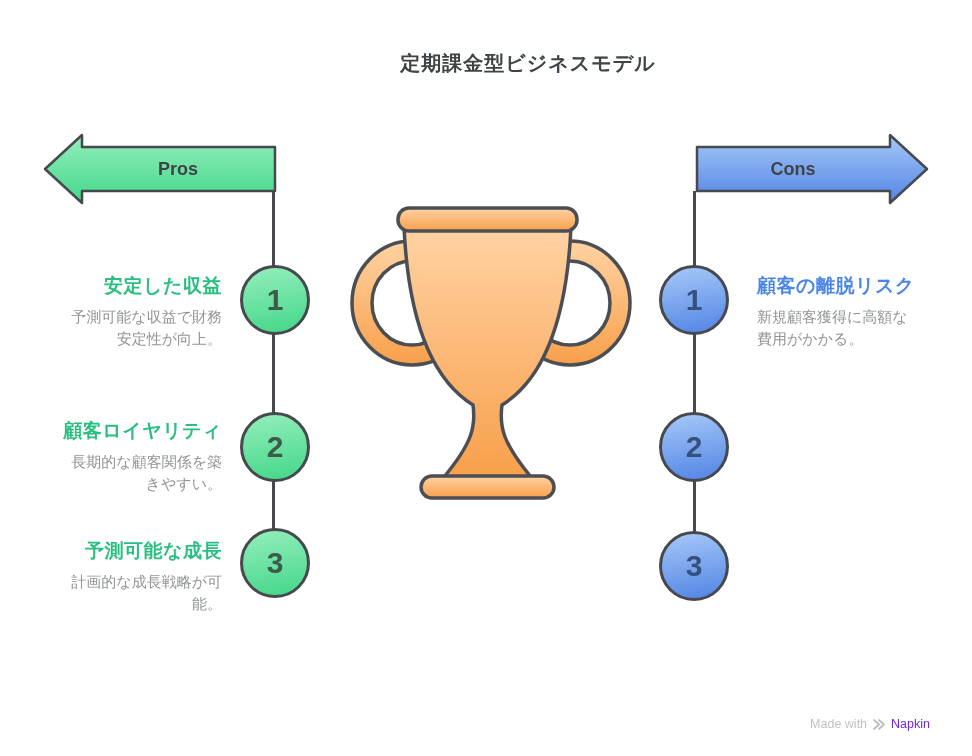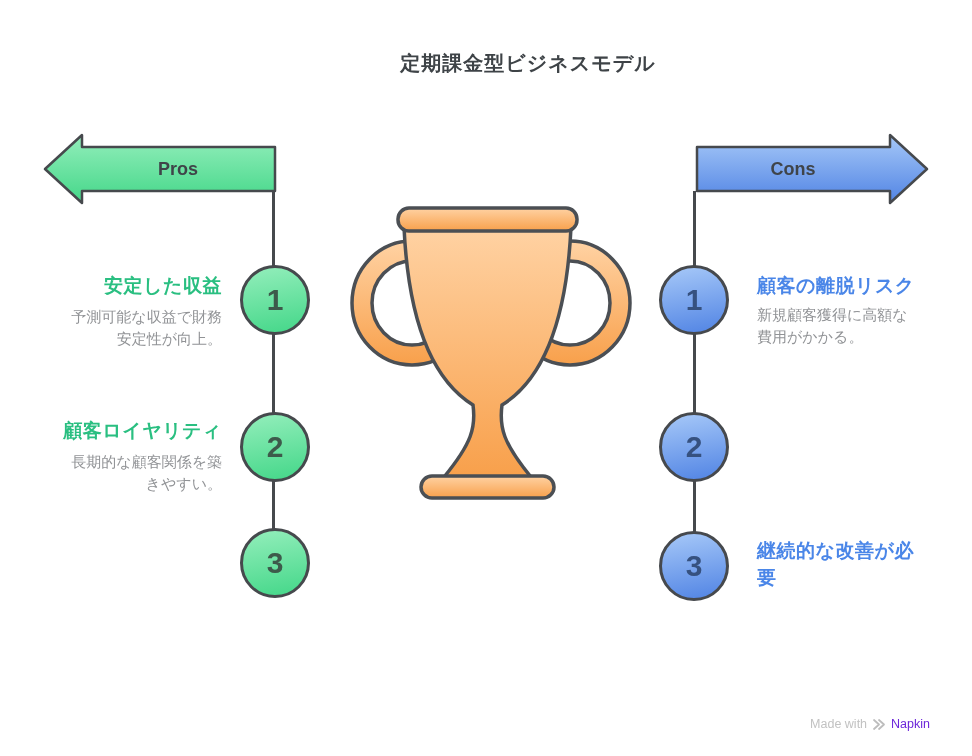--- a/index.html
+++ b/index.html
@@ -34,21 +34,21 @@
   .item.left-col{right:750px;width:178px;text-align:right;}
   .item.right-col{left:757px;width:164px;text-align:left;}
   .item-heading{font-size:19px;font-weight:bold;line-height:27px;letter-spacing:0.5px;}
   .item.left-col .item-heading{color:var(--pros_accent,#2abf81);}
   .item.right-col .item-heading{color:var(--cons_accent,#4a86e8);width:162px;}
   .item-desc{
     font-size:15px;line-height:22px;margin-top:7px;
     color:var(--description_color,#919396);
   }
   .item.left-col .item-desc{width:158px;margin-left:auto;}
-  .item.right-col .item-desc{width:158px;font-family:Liberation Mono, monospace;}
+  .item.right-col .item-desc{width:158px;}
 
   .trophy{position:absolute;left:346px;top:199px;z-index:0;}
 
   .watermark{
     position:absolute;right:42px;top:717px;
     font-size:12.5px;color:var(--watermark_color,#c2c2c2);
     display:flex;align-items:center;gap:5px;
   }
   .watermark .brand{color:#6d28d9;}
   .napkin-icon{display:inline-block;}
@@ -122,29 +122,32 @@
   </div>
 
   <div class="item left-col" style="top:417px">
     <div class="item-heading">顧客ロイヤリティ</div>
     <div class="item-desc">長期的な顧客関係を築きやすい。</div>
   </div>
   <div class="item left-col" style="top:272px">
     <div class="item-heading">安定した収益</div>
     <div class="item-desc">予測可能な収益で財務安定性が向上。</div>
   </div>
+  <div class="item left-col" style="top:537px">
+    <div class="item-heading">予測可能な成長</div>
+    <div class="item-desc">計画的な成長戦略が可能。</div>
+  </div>
 
   <div class="item right-col" style="top:272px">
     <div class="item-heading">顧客の離脱リスク</div>
     <div class="item-desc">新規顧客獲得に高額な費用がかかる。</div>
   </div>
   <div class="item right-col" style="top:417px">
   </div>
   <div class="item right-col" style="top:537px">
-    <div class="item-heading">継続的な改善が必要</div>
   </div>
 
   <div class="watermark">
     <span>Made with</span>
     <svg class="napkin-icon" width="14" height="13" viewBox="0 0 14 13">
       <g stroke="#bdbdbd" stroke-width="1.8" fill="none" stroke-linecap="round" stroke-linejoin="round">
         <path d="M2,2 L7,6.5 L2,11"></path>
         <path d="M7,2 L12,6.5 L7,11"></path>
       </g>
     </svg>

